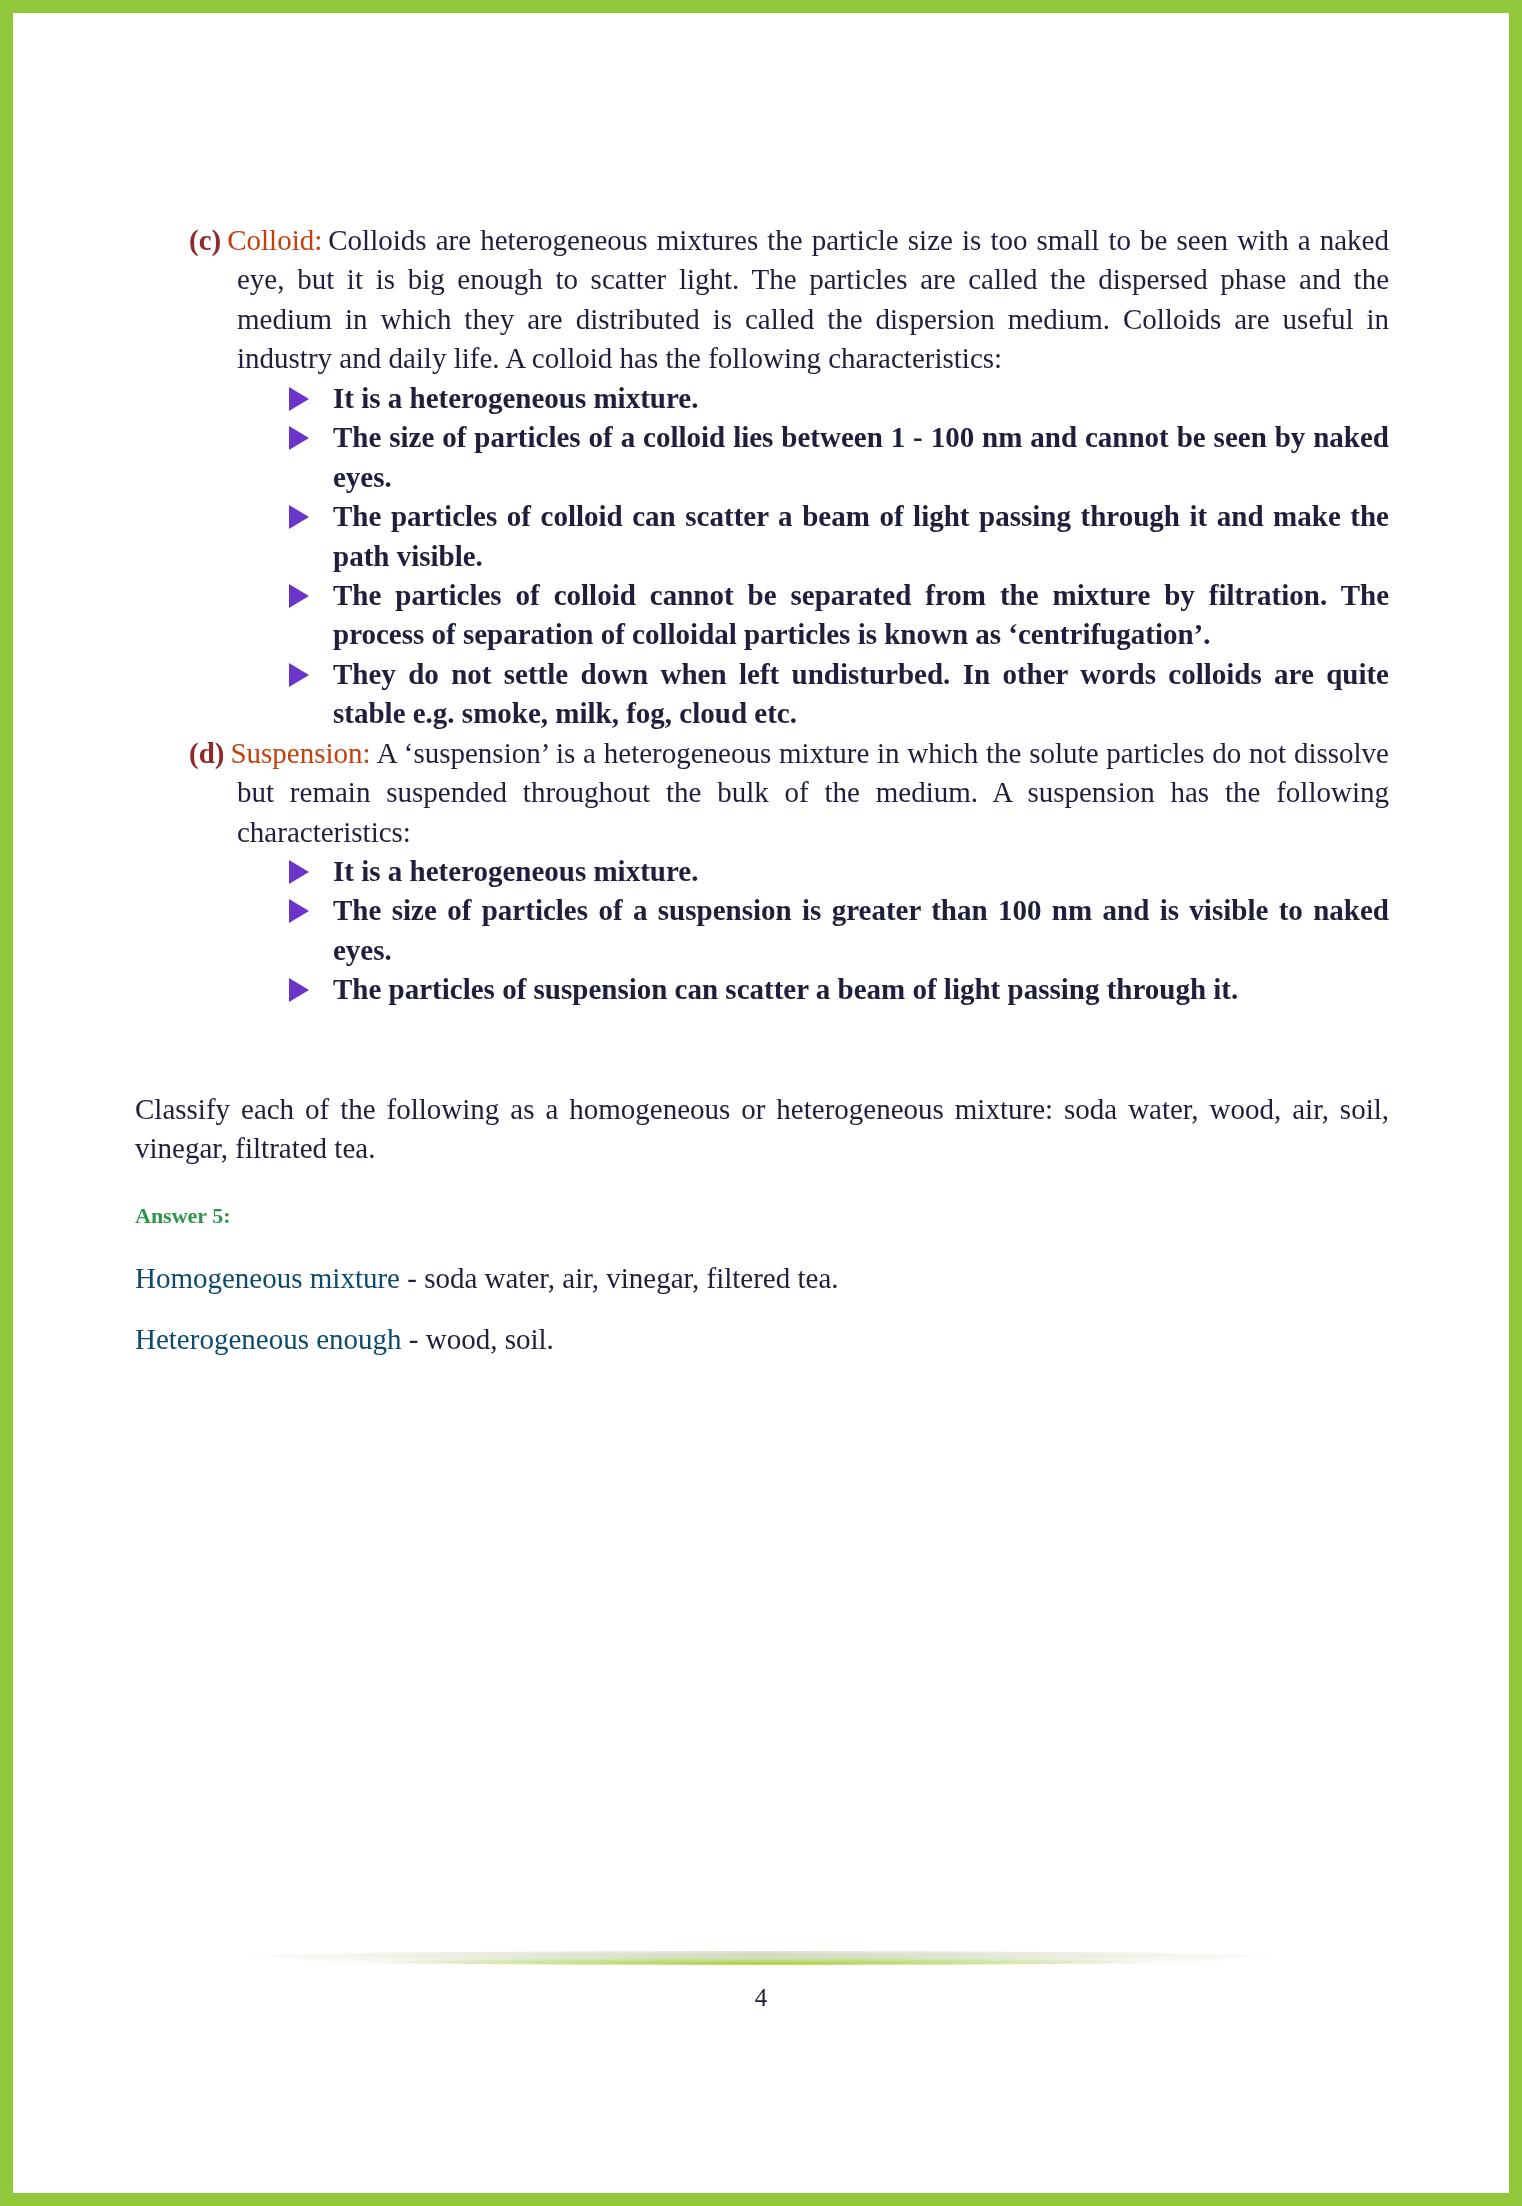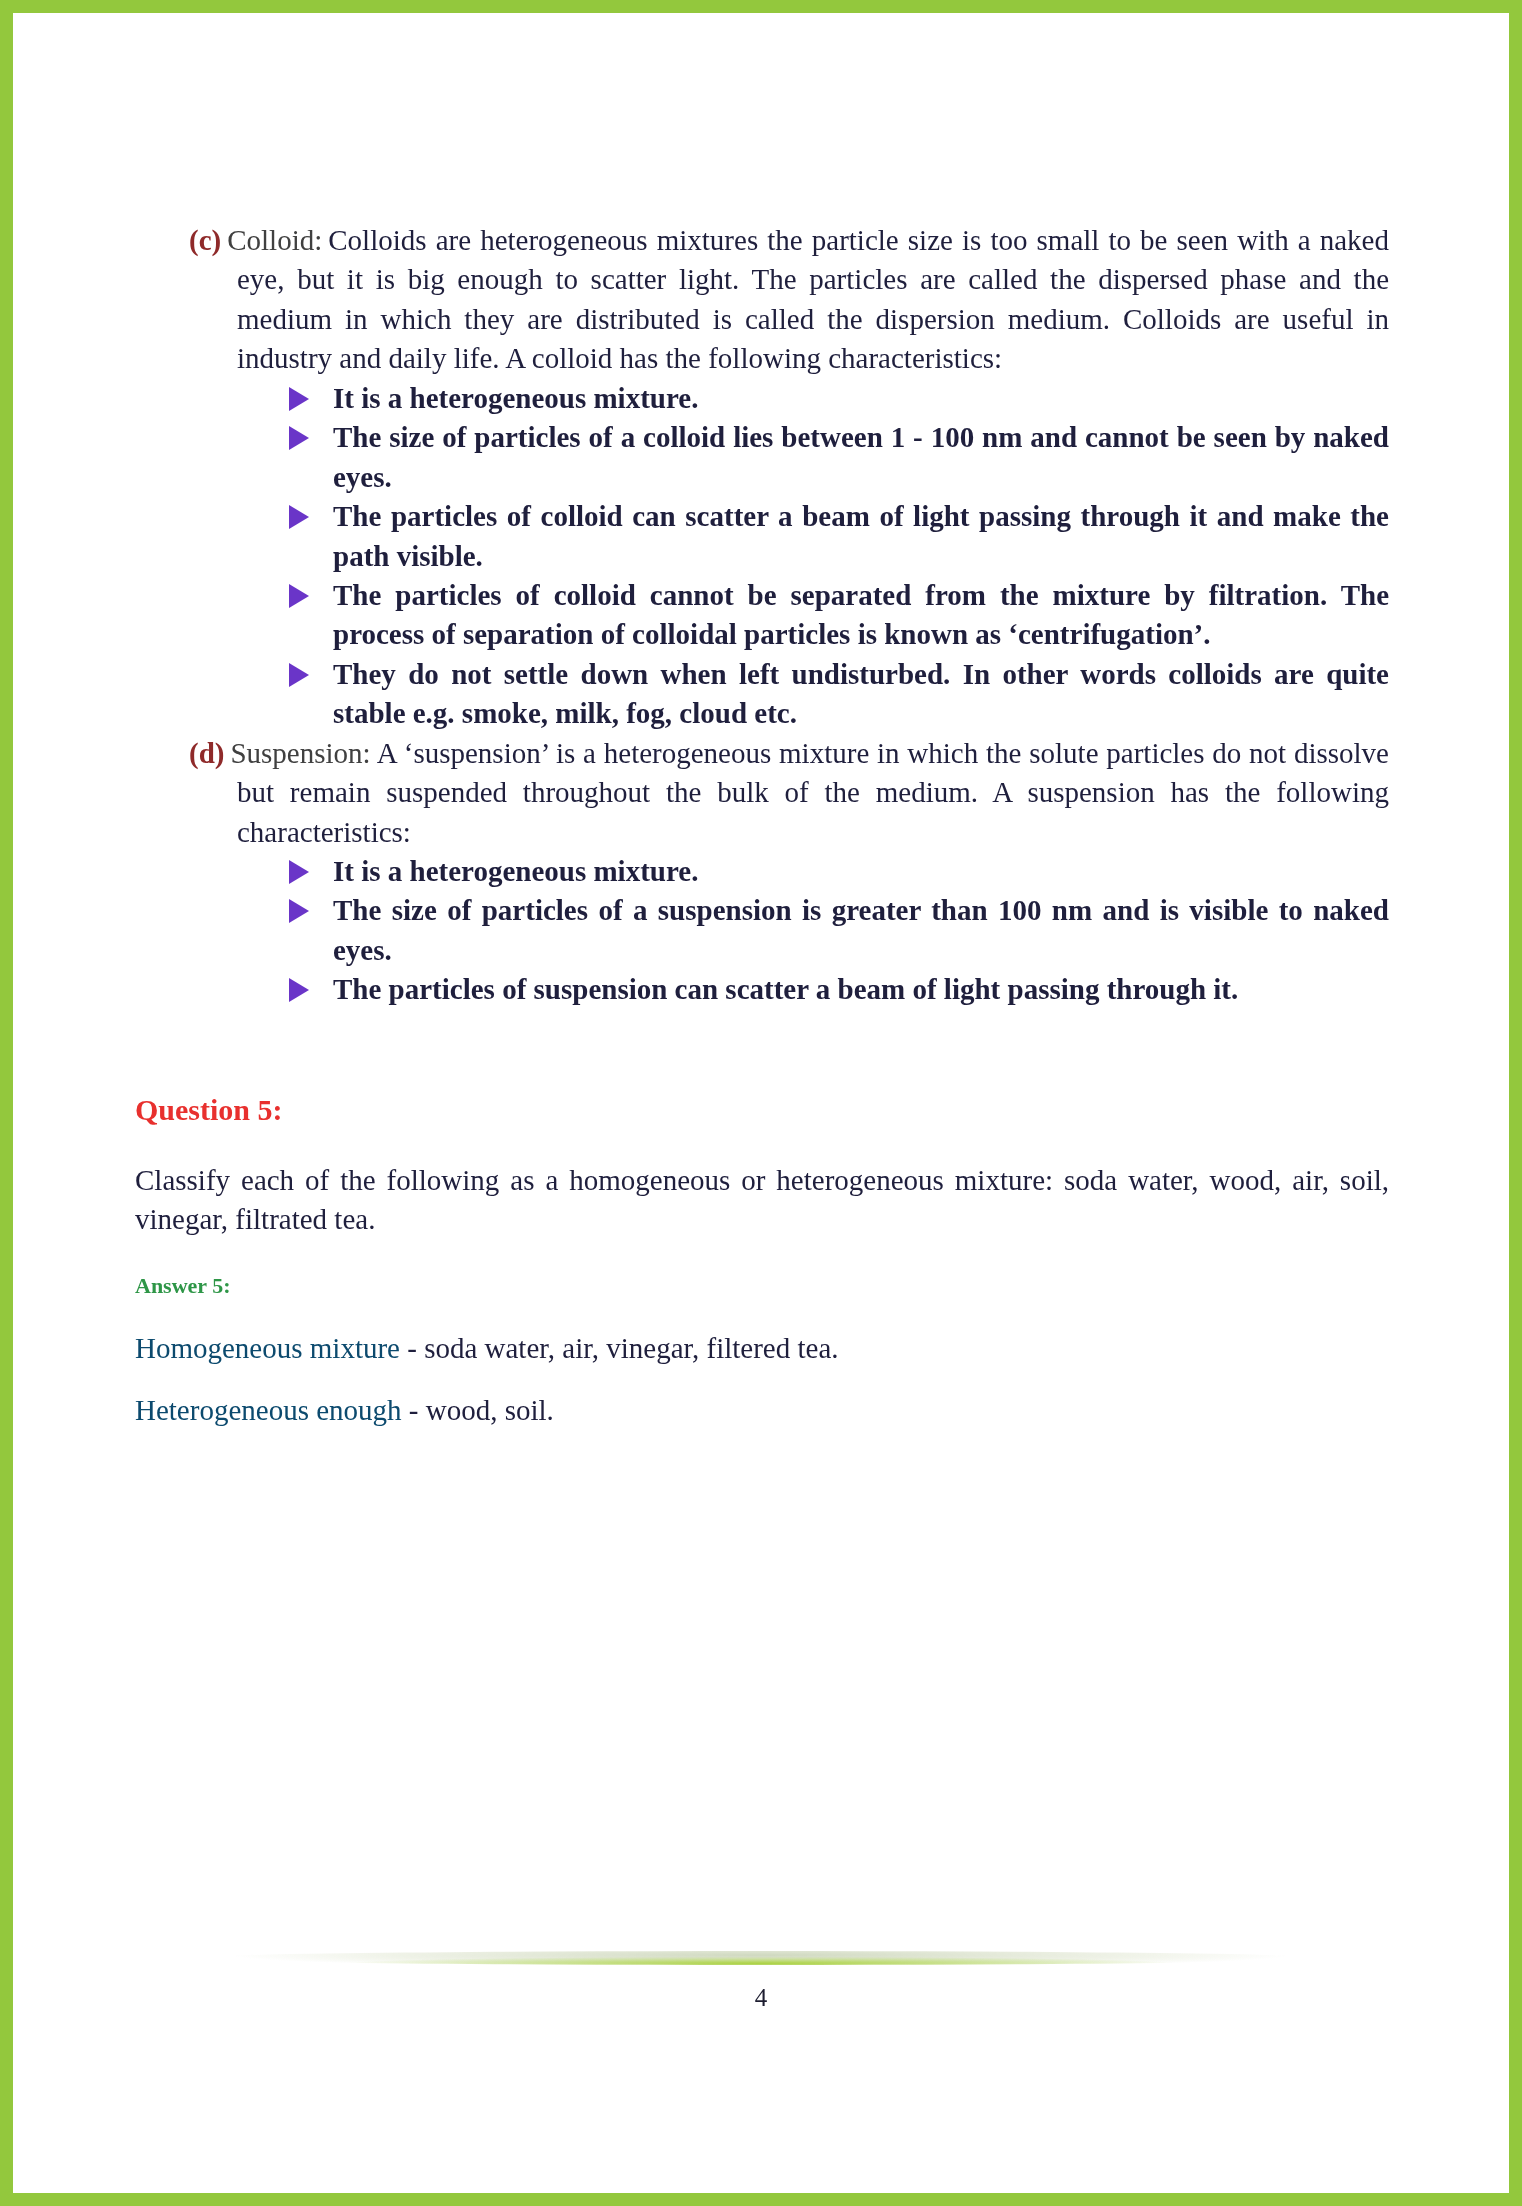--- a/index.html
+++ b/index.html
@@ -28,21 +28,21 @@
     margin: 0 0 0 102px;
     text-indent: -48px;
     text-align: justify;
   }
   .marker {
     font-weight: bold;
     color: #8f2a2a;
     margin-right: 6px;
   }
   .term {
-    color: #404040;
+    color: #c2410c;
     margin-right: 6px;
   }
   ul.bullets {
     list-style: none;
     margin: 0 0 0 154px;
     padding: 0;
   }
   ul.bullets li {
     display: flex;
     align-items: flex-start;
@@ -155,21 +155,20 @@
           <span class="bullet-text">The size of particles of a suspension is greater than 100 nm and is visible to naked eyes.</span>
         </li>
         <li>
           <span class="arrow"></span>
           <span class="bullet-text">The particles of suspension can scatter a beam of light passing through it.</span>
         </li>
       </ul>
     </section>
 
     <section class="qa">
-      <h2 class="q-heading">Question 5:</h2>
       <p class="q-text">Classify each of the following as a homogeneous or heterogeneous mixture: soda water, wood, air, soil, vinegar, filtrated tea.</p>
       <h2 class="a-heading">Answer 5:</h2>
       <p class="answer-line"><span class="answer-term">Homogeneous mixture</span><span> - soda water, air, vinegar, filtered tea.</span></p>
       <p class="answer-line"><span class="answer-term">Heterogeneous enough</span><span> - wood, soil.</span></p>
     </section>
   </div>
 
   <div class="footer">
     <div class="swoosh"></div>
     <div class="page-number">4</div>

